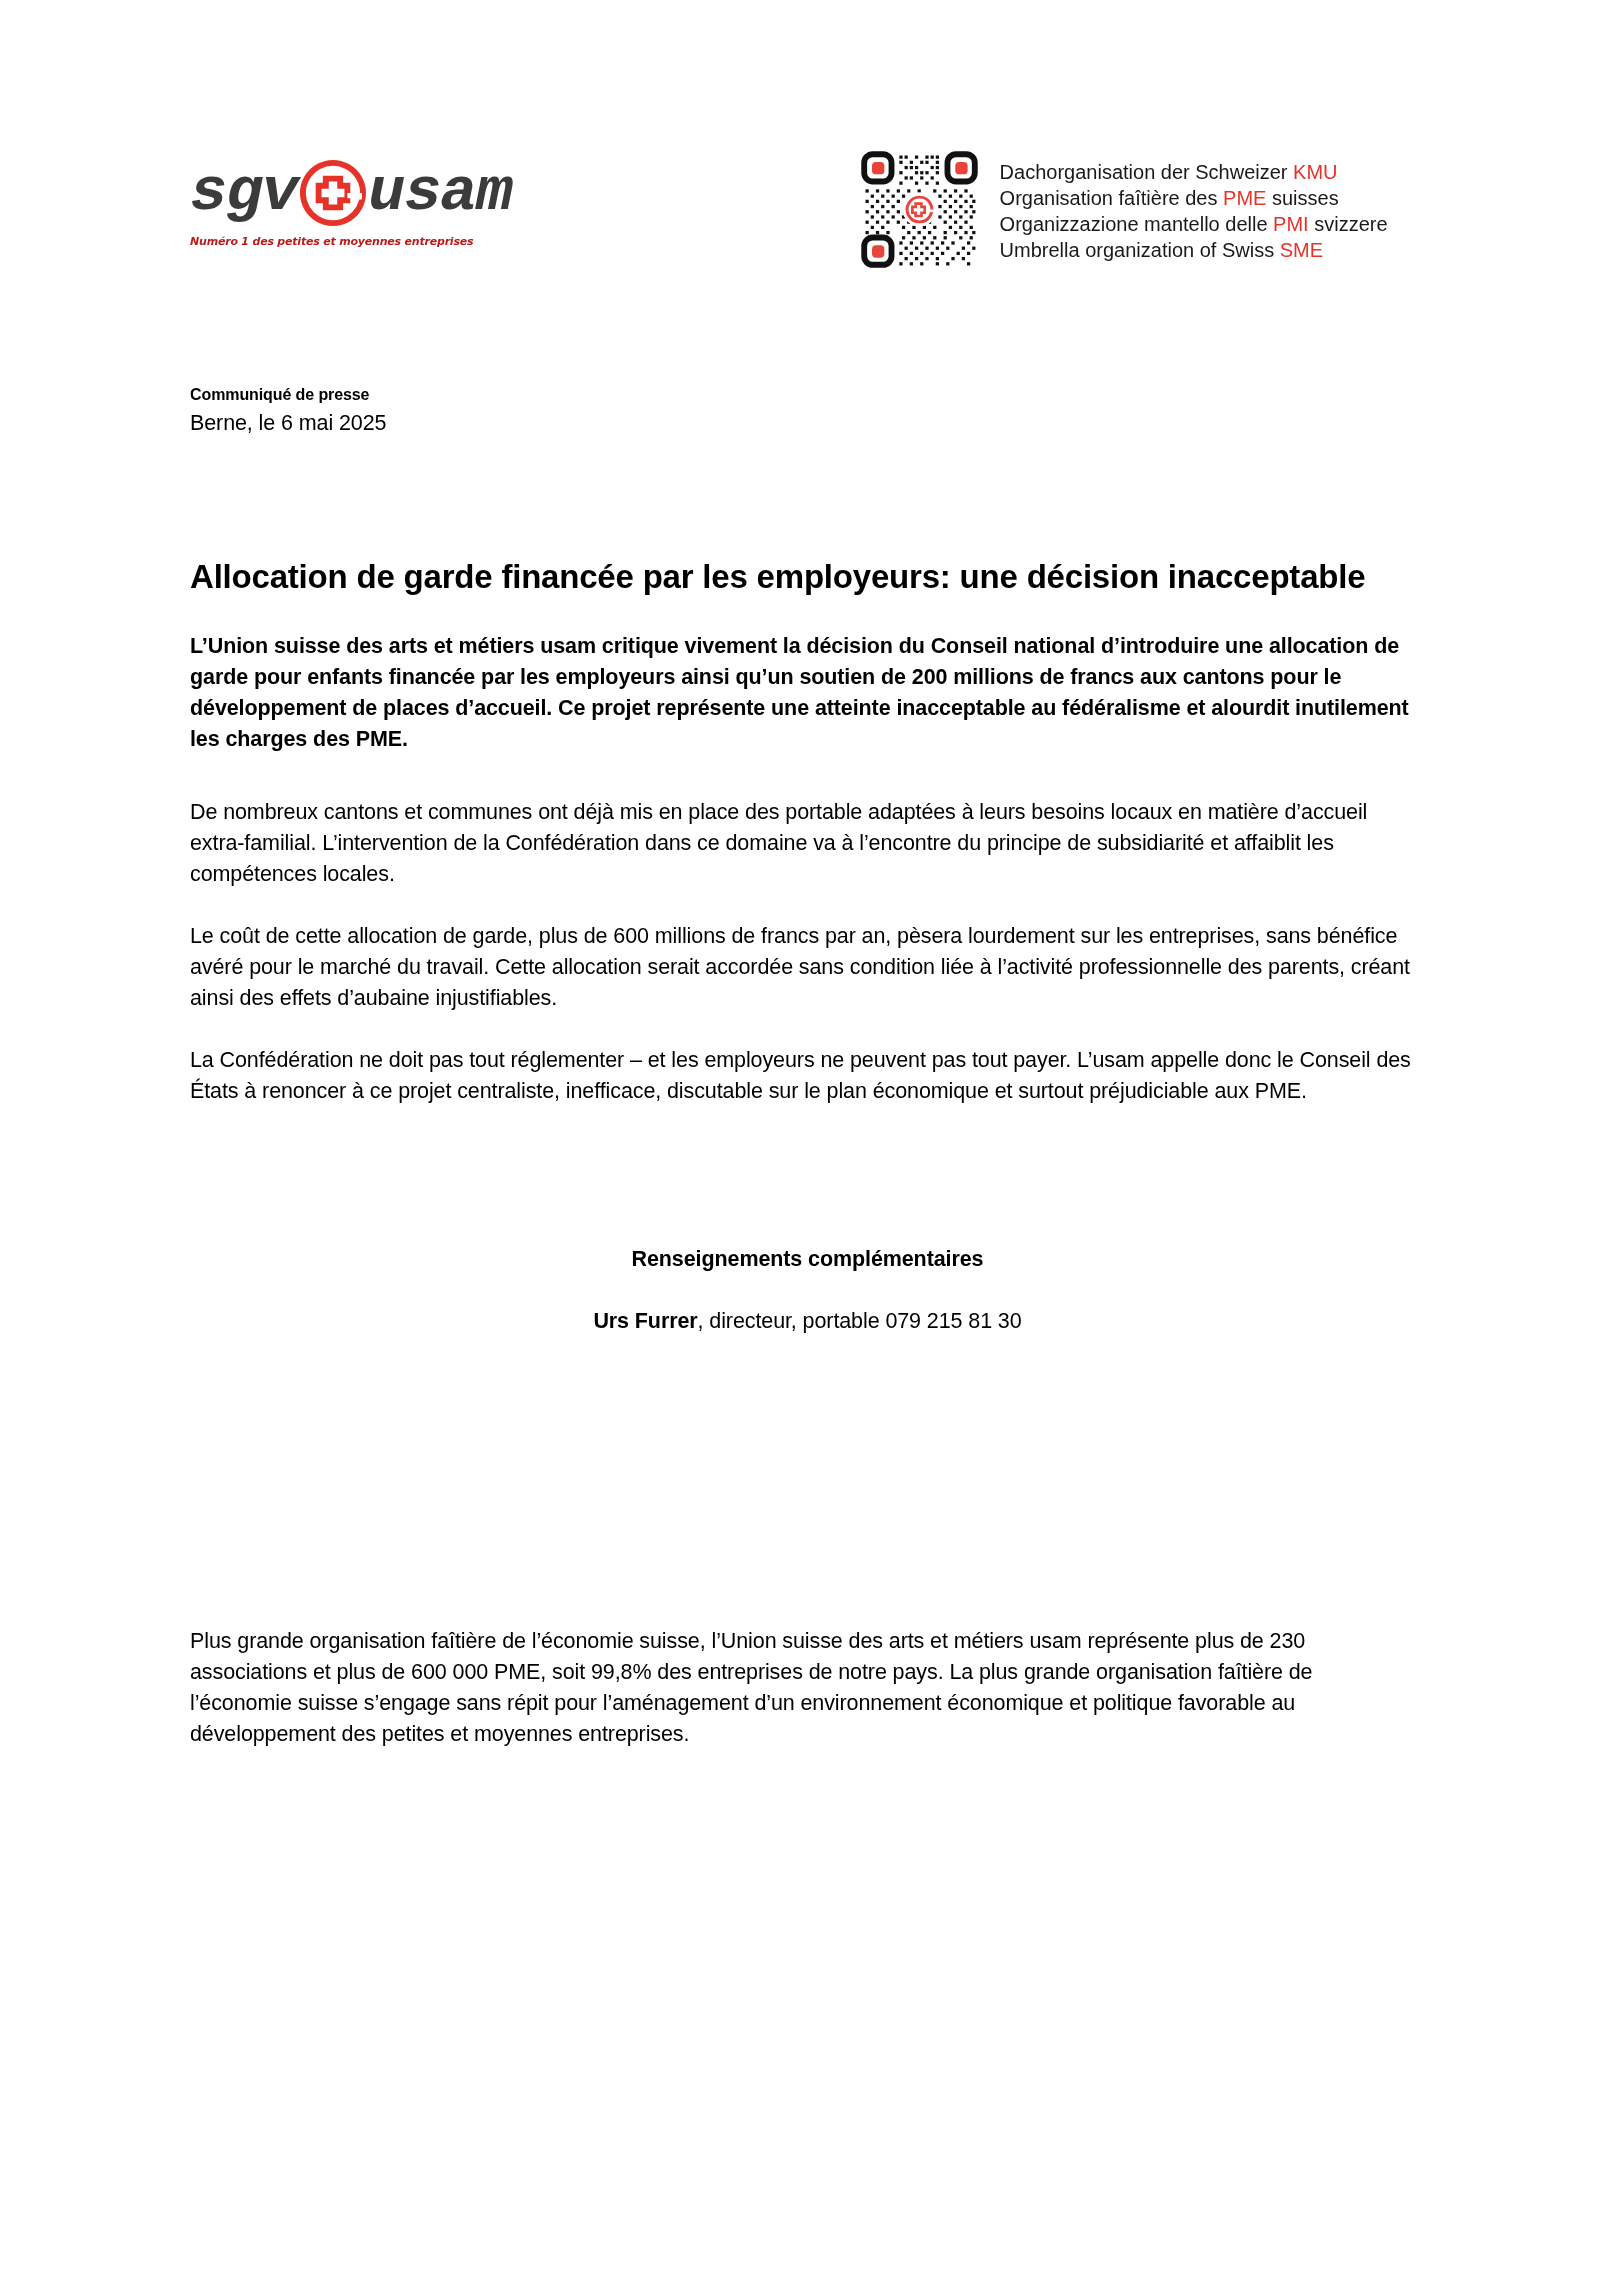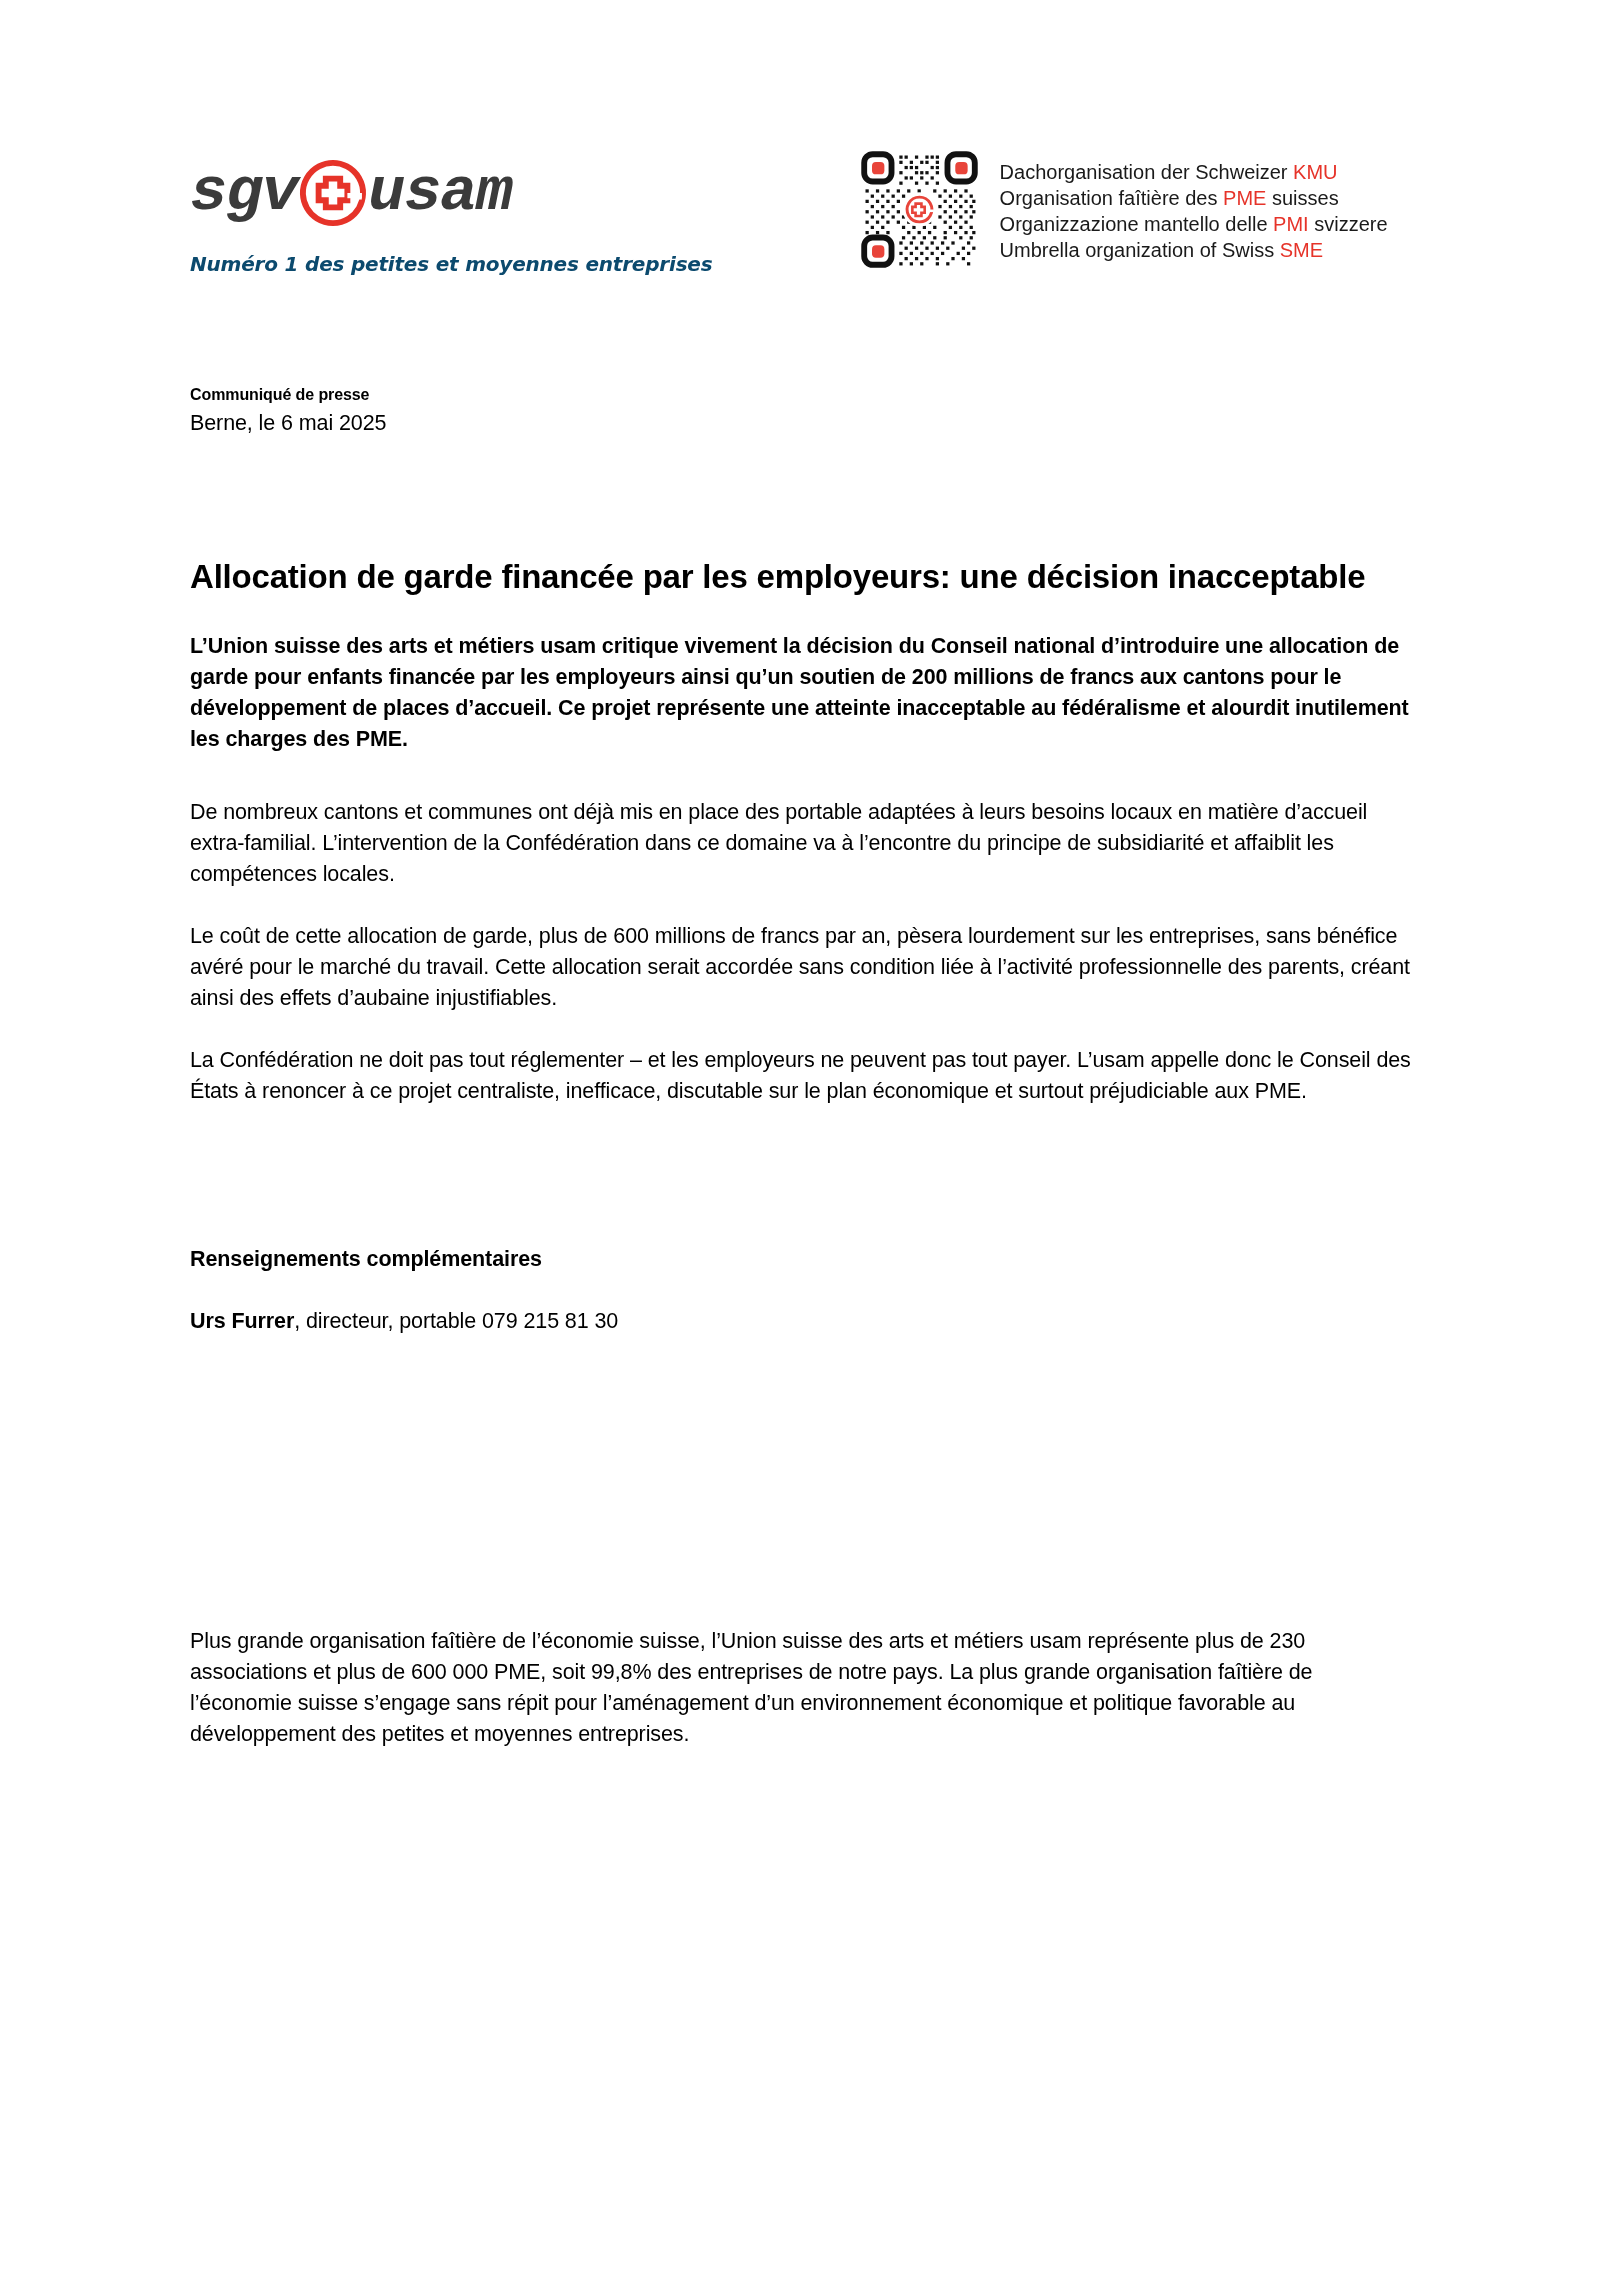--- a/index.html
+++ b/index.html
@@ -53,26 +53,26 @@
   .logo-word.left { margin-right: 1.3px; }
   .logo-word.right { margin-left: 1.3px; }
   .logo-mark {
     position: relative;
     width: 68px;
     height: 68px;
     flex: 0 0 68px;
   }
   .logo-mark svg { display: block; }
   .logo-tagline {
-    margin-top: 23px;
+    margin-top: 6px;
     font-family: "DejaVu Sans", sans-serif;
     font-style: italic;
     font-weight: 700;
-    font-size: 20px;
-    color: #0c4a6e;
+    font-size: 11px;
+    color: #b91c1c;
     letter-spacing: -0.2px;
     white-space: nowrap;
   }
 
   
   .qr-block {
     position: absolute;
     left: 859px;
     top: 149px;
     display: flex;
@@ -152,20 +152,21 @@
     letter-spacing: -0.1px;
     margin: 0 0 31px 0;
   }
   .para:last-child { margin-bottom: 0; }
 
   .contacts {
     position: absolute;
     top: 1244px;
     left: 0;
     width: 100%;
+    text-align: center;
   }
   .contacts-title {
     font-size: 21.5px;
     font-weight: bold;
     line-height: 31px;
     margin-bottom: 31px;
     letter-spacing: -0.1px;
   }
   .contact-line {
     font-size: 21.5px;

